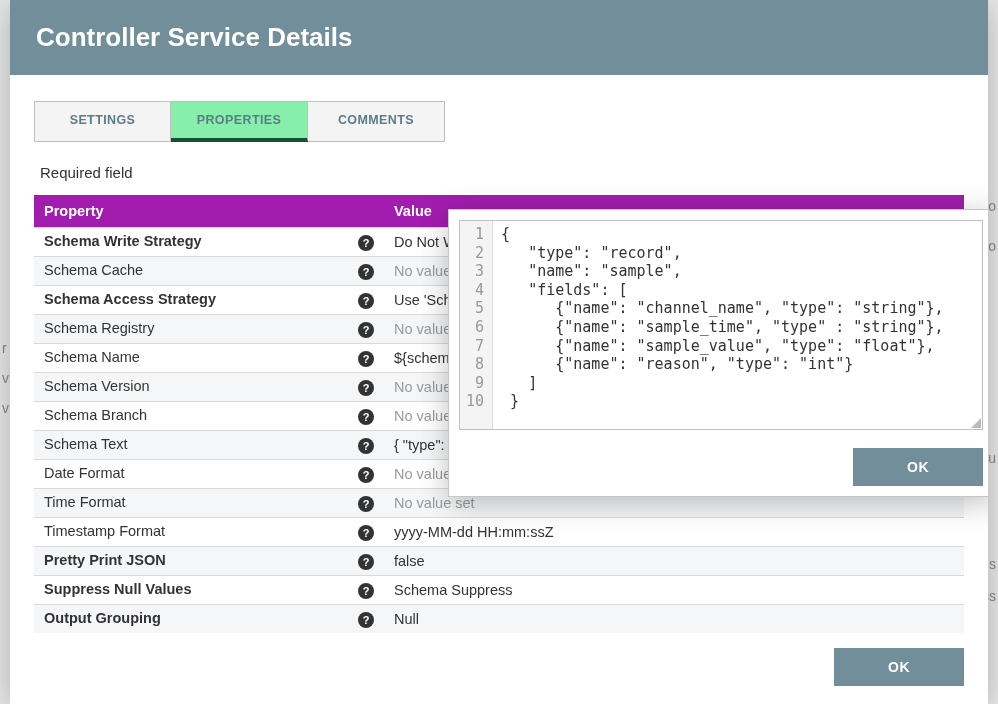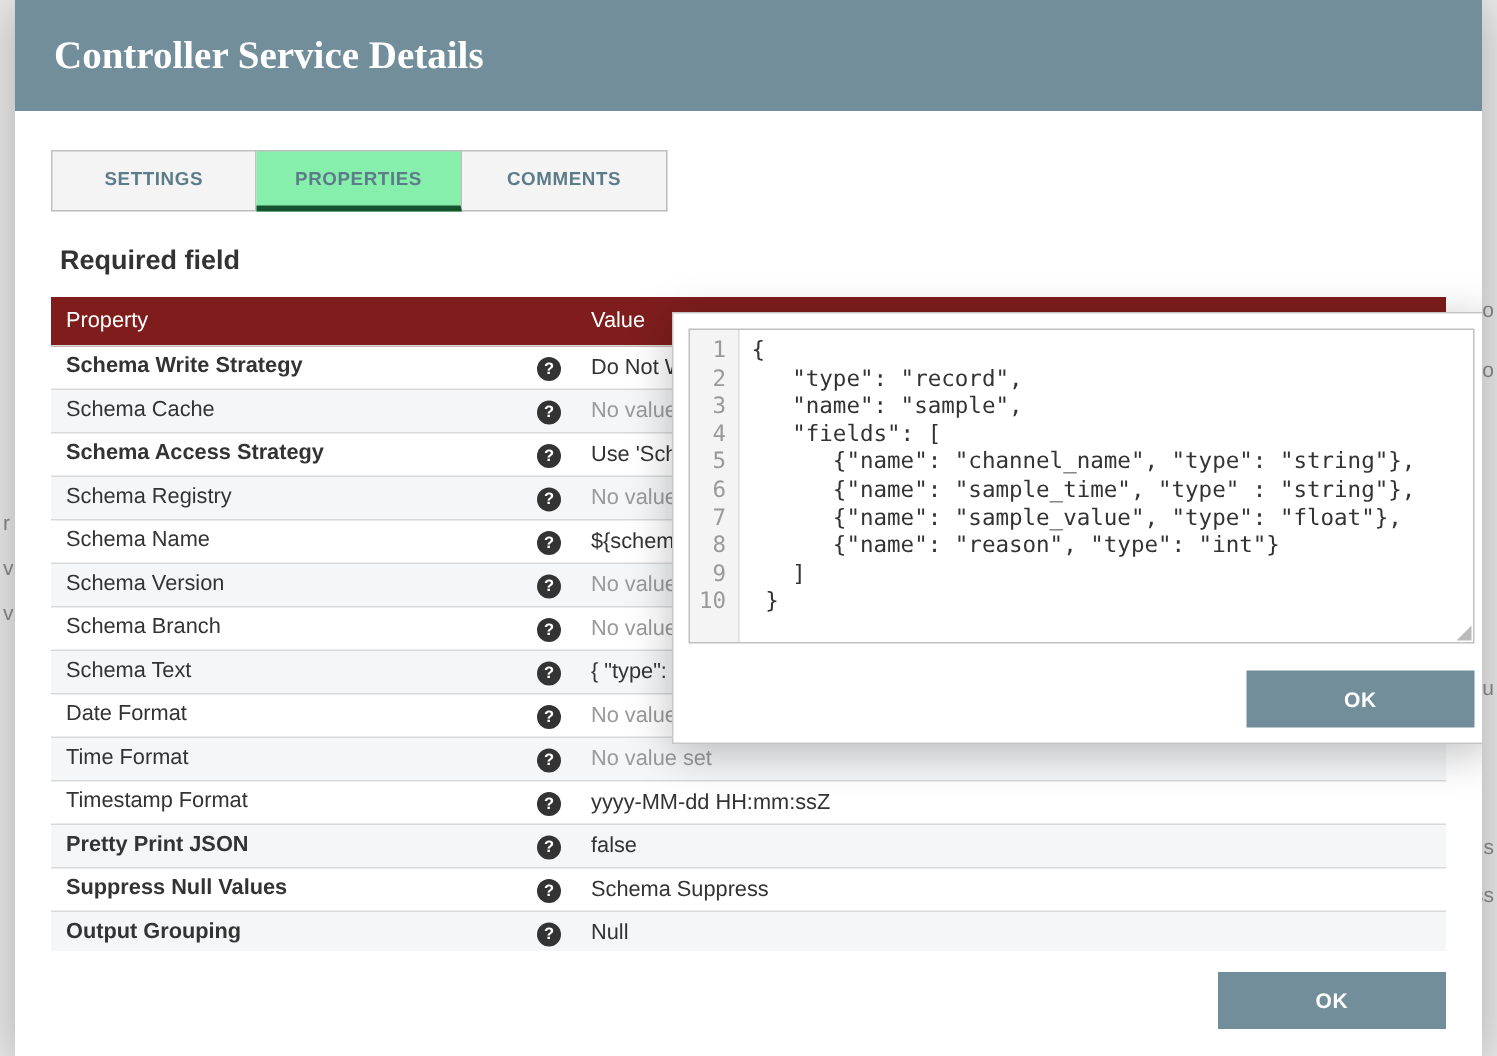--- a/index.html
+++ b/index.html
@@ -33,21 +33,21 @@
     left: 10px; top: 0;
     width: 978px; height: 704px;
     background: #fff;
     box-shadow: 0 4px 30px rgba(0,0,0,0.25);
     display: flex;
     flex-direction: column;
   }
   .modal-title {
     background: #728E9B;
     color: #fff;
-    font-family: Liberation Serif, serif;
+    font-family: Liberation Sans, sans-serif;
     font-size: 26px;
     font-weight: 600;
     padding: 22px 26px;
   }
 
   .modal-body {
     position: relative;
     flex: 1 1 auto;
     padding: 26px 24px 0 24px;
     overflow: hidden;
@@ -70,28 +70,28 @@
   }
   .tab + .tab { border-left: none; }
   .tab.active {
     background: #86efac;
     color: #5D7C89;
     border-bottom: 4px solid #14532d;
     position: relative;
     z-index: 1;
   }
 
-  .req-label { font-weight: 700; font-size: 18px; color: #333; margin: 0 0 14px 6px; }
+  .req-label { font-weight: 400; font-size: 15px; color: #333; margin: 0 0 14px 6px; }
 
   
   .prop-grid { border-collapse: collapse; width: 100%; table-layout: fixed; }
   .prop-grid thead th {
-    background: #7f1d1d;
+    background: #a21caf;
     color: #fff;
-    font-weight: 400;
+    font-weight: 700;
     text-align: left;
     padding: 8px 10px;
     font-size: 14.5px;
   }
   .col-prop { width: 350px; }
   .col-val  { width: auto; }
   .col-gap  { width: 250px; }
   .prop-grid tbody td {
     padding: 5px 10px;
     font-size: 14.5px;
@@ -169,21 +169,21 @@
     cursor: nwse-resize;
   }
 
   .btn {
     background:#728E9B;
     color:#fff;
     font-size:14px;
     font-weight:600;
     letter-spacing:.5px;
     padding: 11px 0;
-    width: 152px;
+    width: 130px;
     text-align:center;
     cursor:pointer;
     user-select:none;
     border:none;
   }
   .popover-footer { display:flex; justify-content:flex-end; margin-top:18px; }
 
   .modal-footer {
     display:flex;
     justify-content:flex-end;

